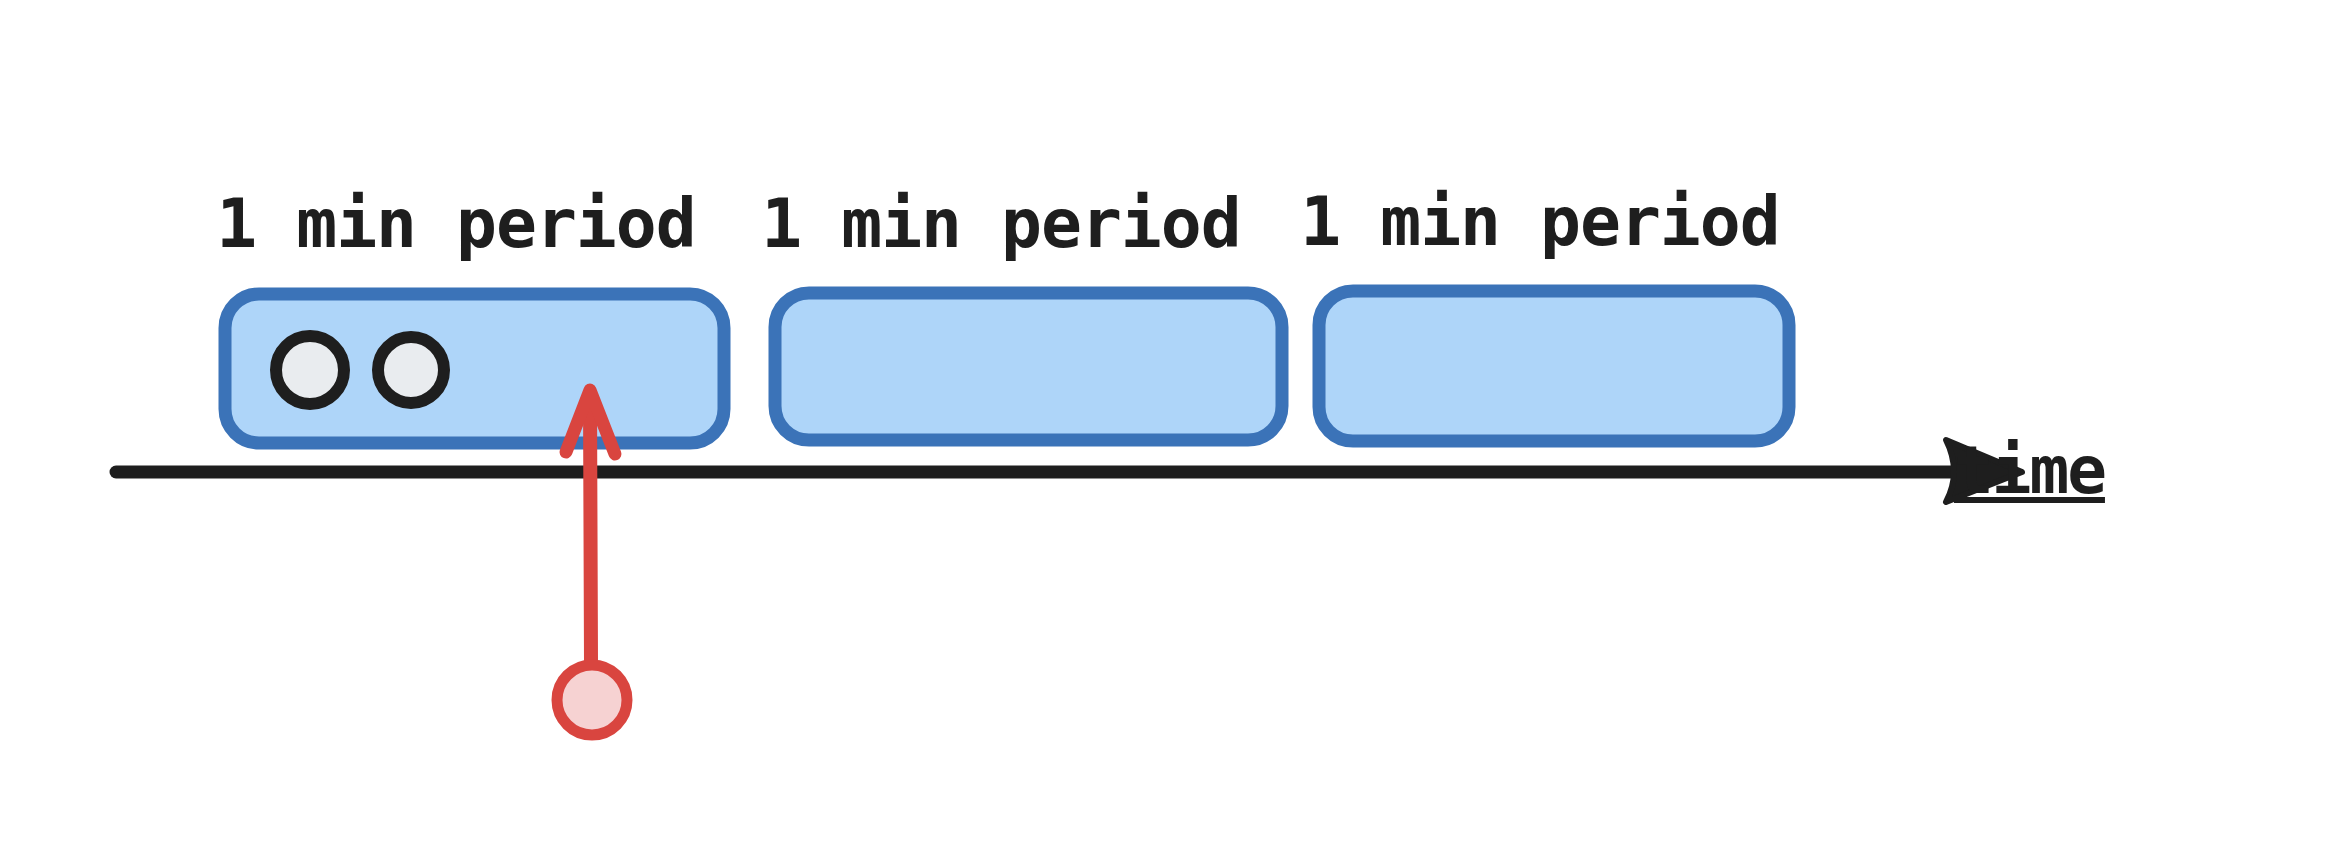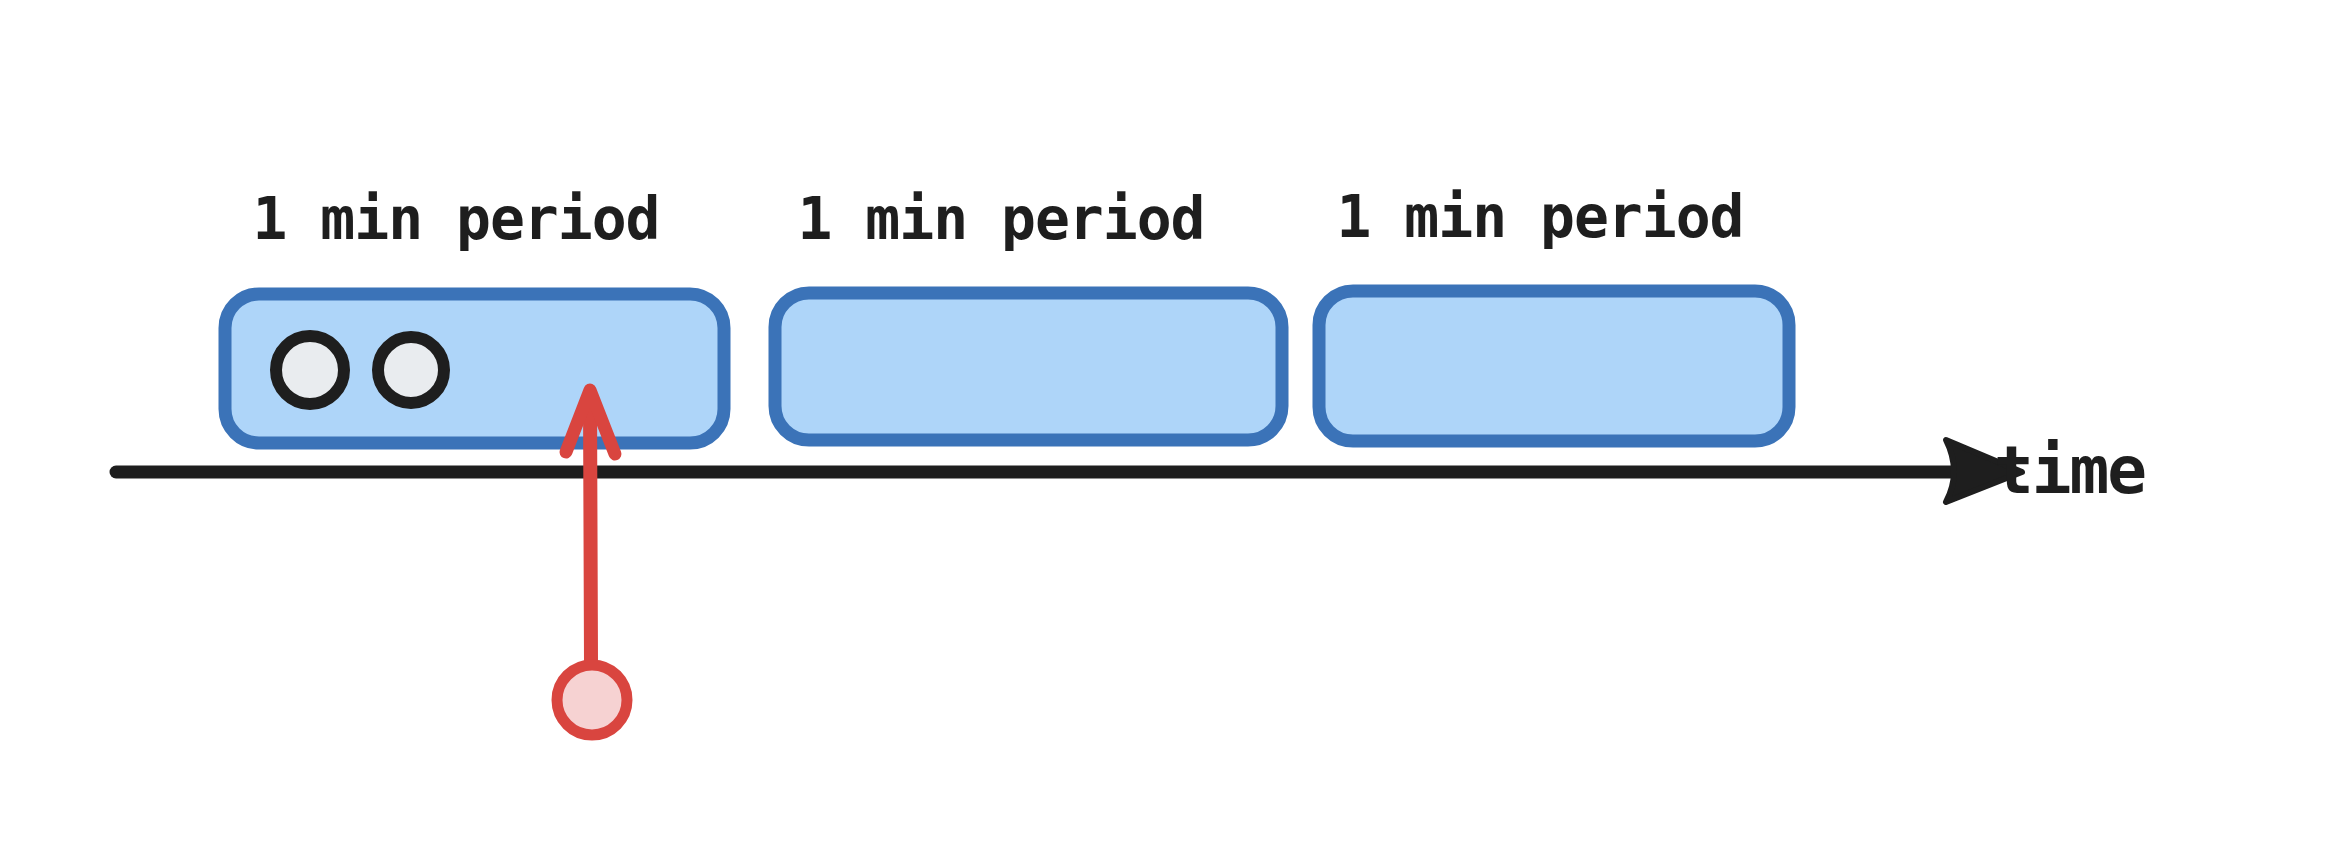--- a/index.html
+++ b/index.html
@@ -25,21 +25,21 @@
   .hand-label {
     position: absolute;
     color: #1e1e1e;
     font-family: "DejaVu Sans Mono", "Liberation Mono", monospace;
     font-weight: 700;
     white-space: nowrap;
     line-height: 1;
     user-select: none;
   }
   .period-label {
-    font-size: 58px;
+    font-size: 68px;
     transform: translateX(-50%);
     letter-spacing: -1px;
   }
   .axis-label {
     font-size: 66px;
     letter-spacing: -2px;
   }
 </style>
 </head>
 <body>
@@ -60,15 +60,15 @@
 
     <line x1="591" y1="662" x2="590" y2="396" stroke-width="14" stroke-linecap="round" stroke="#d9453f"></line>
     <path d="M566 452 L590 390 L615 454" fill="none" stroke-width="13" stroke-linecap="round" stroke-linejoin="round" stroke="#d9453f"></path>
     <circle cx="592" cy="700" r="35" stroke-width="11" fill="#f6d2d2" stroke="#d9453f"></circle>
   </svg>
 
   <div class="hand-label period-label" style="left: 456px; top: 190px;">1 min period</div>
   <div class="hand-label period-label" style="left: 1001px; top: 190px;">1 min period</div>
   <div class="hand-label period-label" style="left: 1540px; top: 188px;">1 min period</div>
 
-  <div class="hand-label axis-label" style="left: 1994px; top: 438px;">time</div>
+  <div class="hand-label axis-label" style="left: 1954px; top: 438px; text-decoration: underline;">time</div>
 
 </div>
 
 </body></html>

